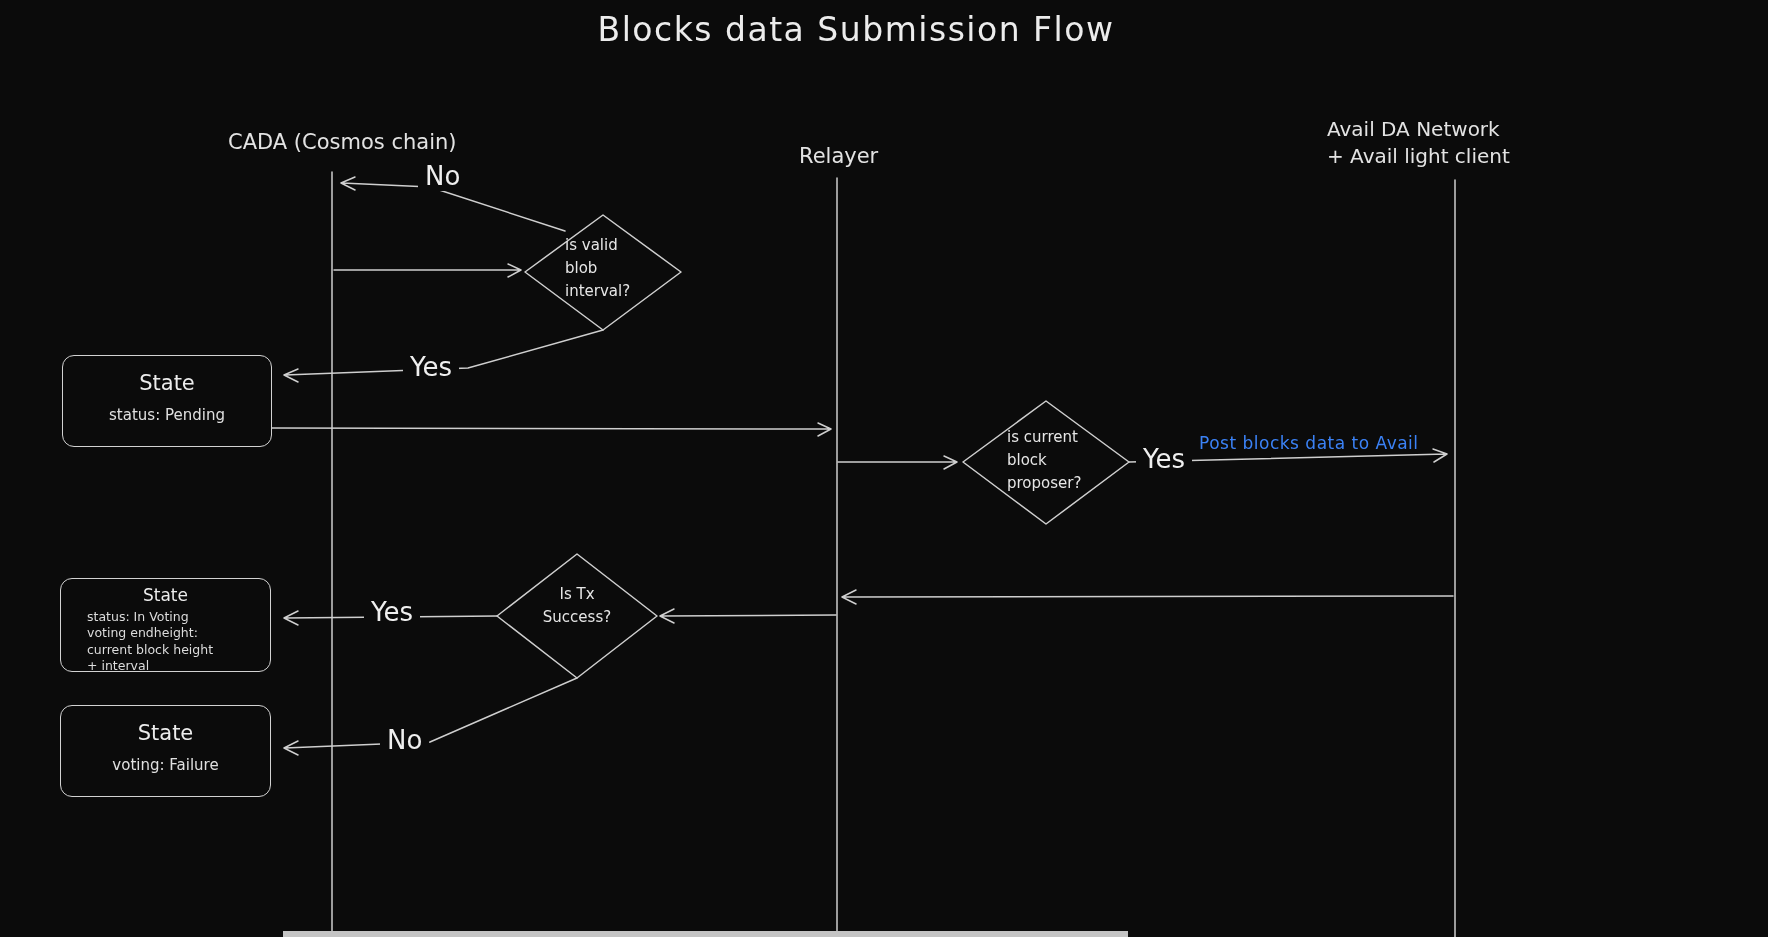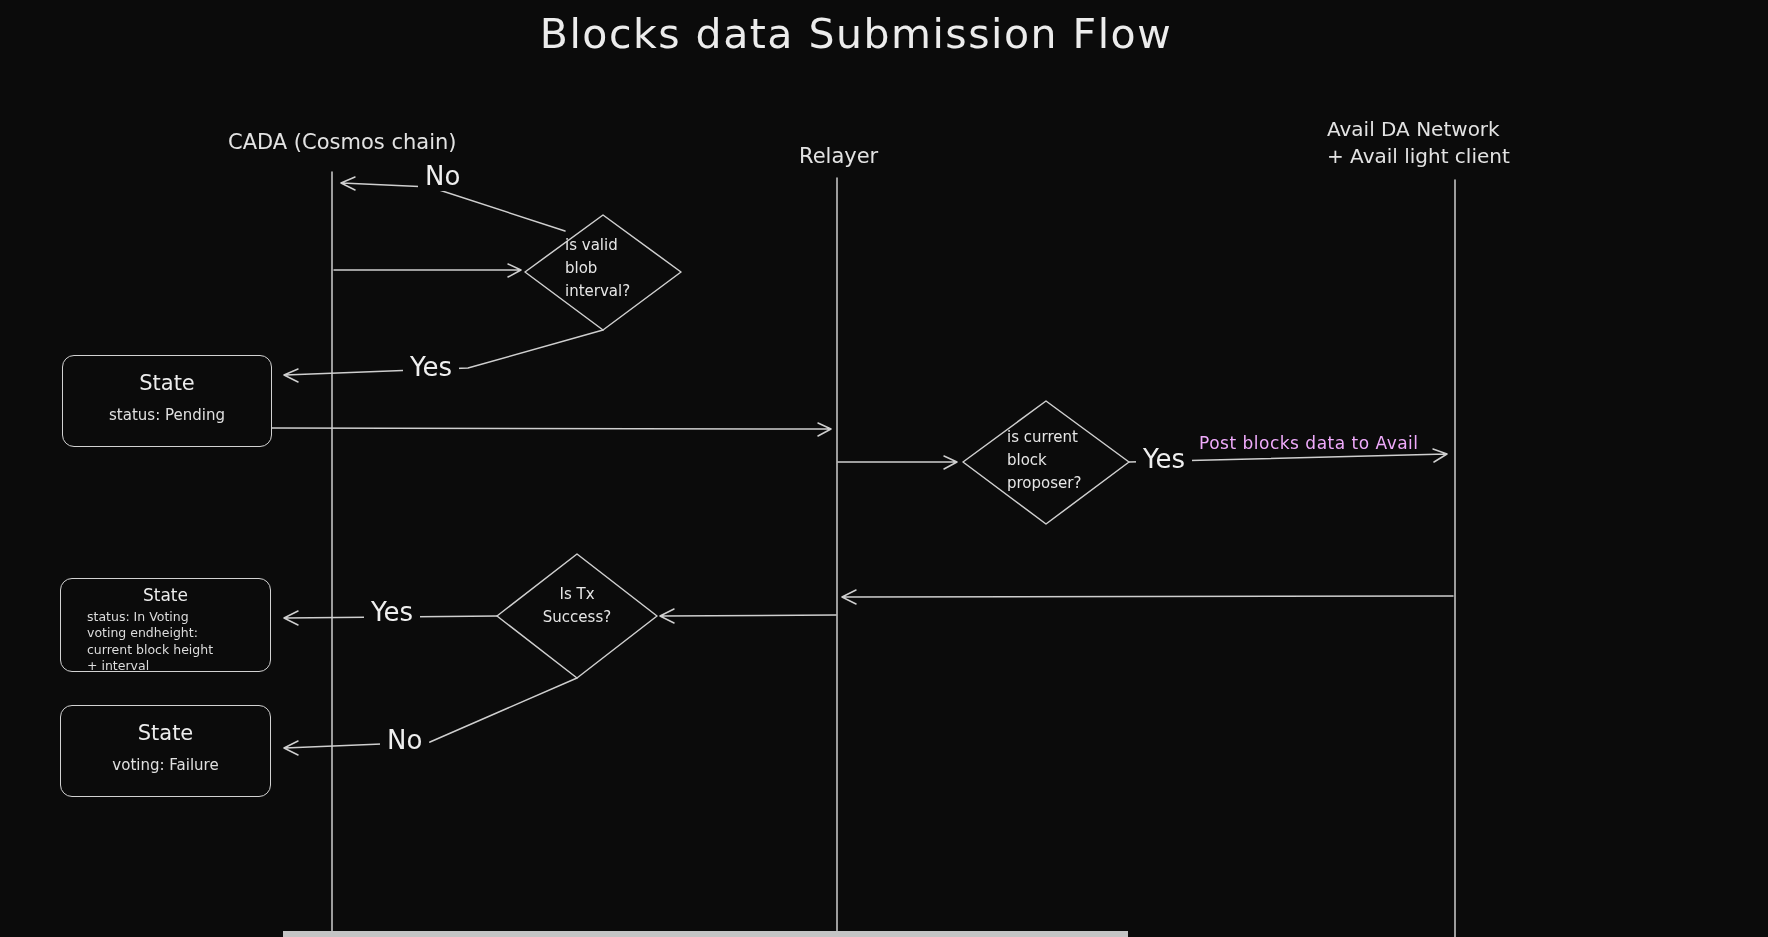--- a/index.html
+++ b/index.html
@@ -15,37 +15,37 @@
     overflow: hidden;
     font-family: "DejaVu Sans", sans-serif;
     color: #e8e8e8;
   }
   .abs { position: absolute; }
   svg.layer { position: absolute; left: 0; top: 0; }
 
   .title {
     left: 0; top: 10px; width: 1712px;
     text-align: center;
-    font-size: 41px;
+    font-size: 33px;
     letter-spacing: 1.5px;
     color: #ececec;
   }
   .lifeline-label { font-size: 21px; color: #e3e3e3; white-space: nowrap; }
   .avail-label div { line-height: 27px; }
 
   .edge-label {
     font-size: 26px;
     color: #efefef;
     background: #0b0b0b;
     padding: 0 7px;
     white-space: nowrap;
   }
   .small-label {
     font-size: 17px;
-    color: #f0abfc;
+    color: #3b82f6;
     white-space: nowrap;
     letter-spacing: 0.5px;
   }
 
   .diamond-text { font-size: 15px; line-height: 23px; color: #e6e6e6; }
   .diamond-text.center { text-align: center; }
 
   .state-box {
     border: 1.6px solid #d2d2d2;
     border-radius: 12px;

